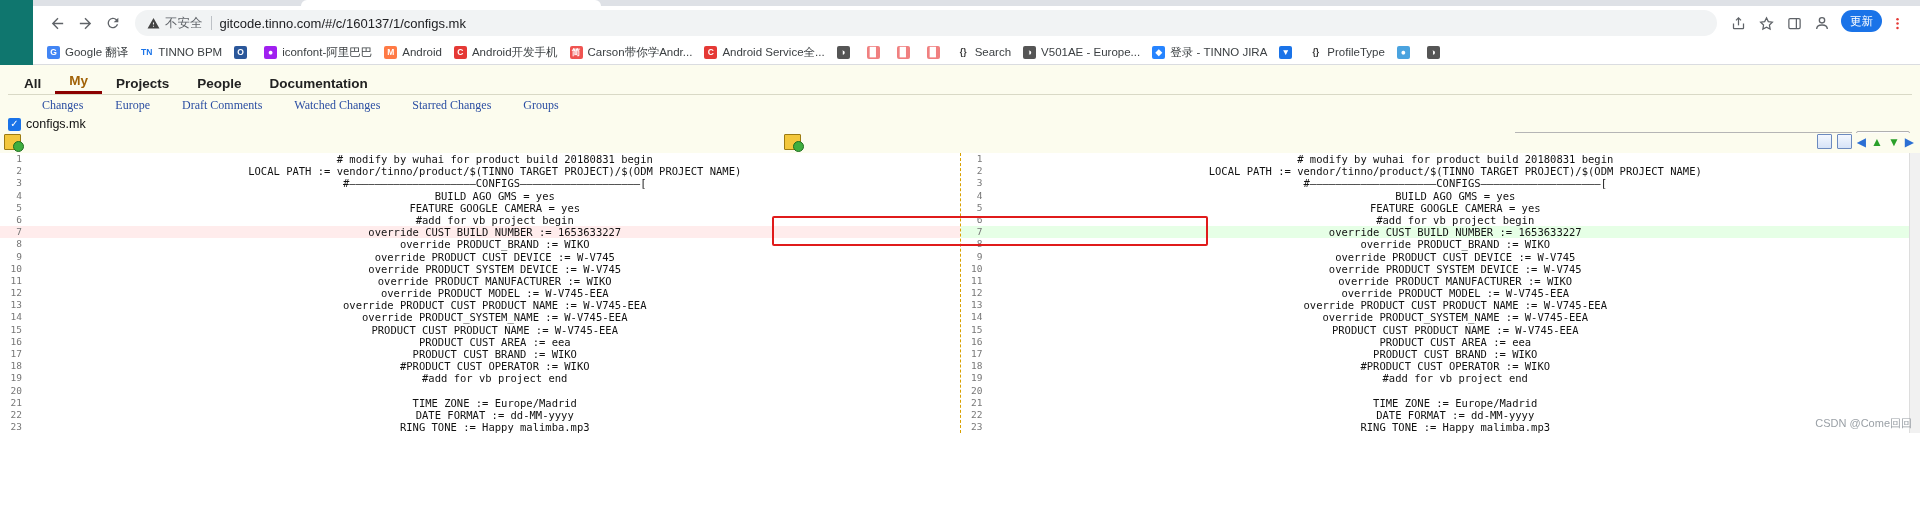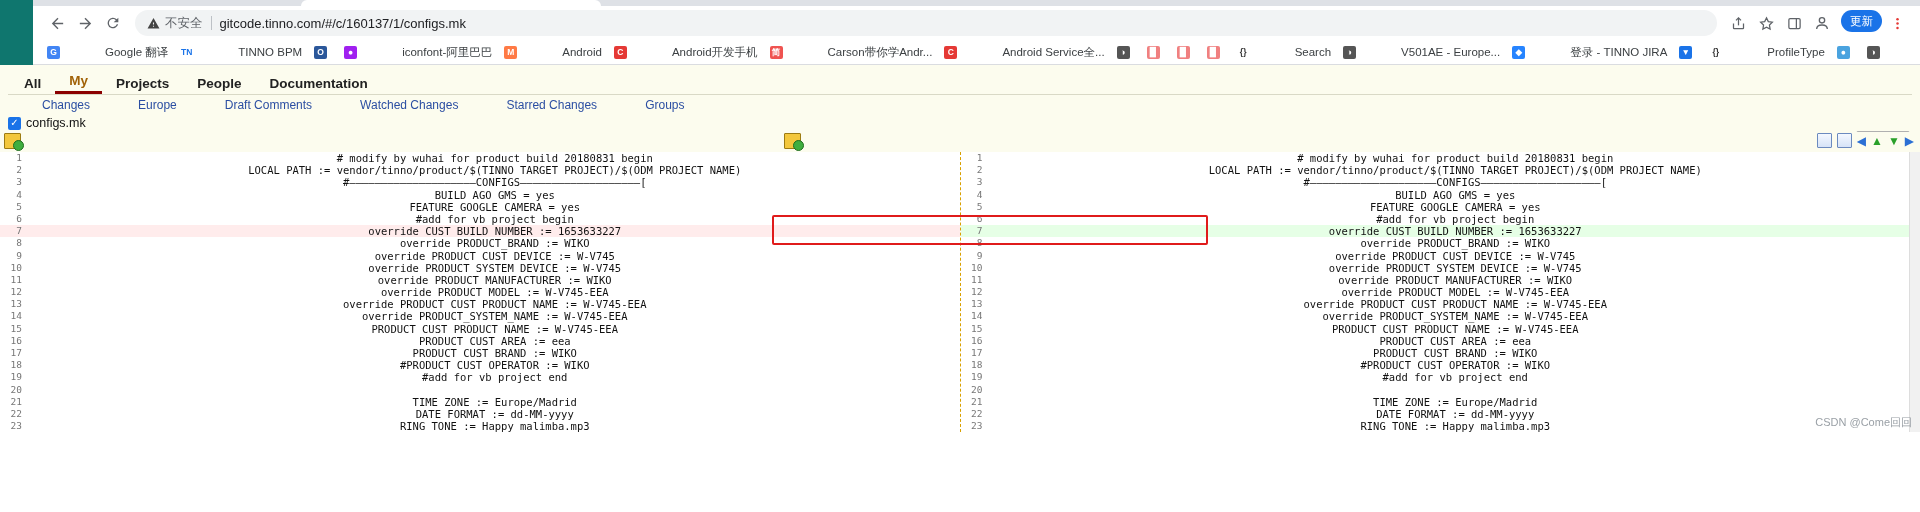--- a/index.html
+++ b/index.html
@@ -27,28 +27,28 @@
   .tb-icon{width:26px;height:26px;display:flex;align-items:center;justify-content:center;color:#5f6368;}
   .update-btn{height:22px;padding:0 9px;background:#1a73e8;color:#fff;border-radius:11px;
               font-size:11.5px;display:flex;align-items:center;margin-left:4px;}
   
   #bookmarks{height:24px;background:#ffffff;display:flex;align-items:center;
              padding:0 8px;gap:0;border-bottom:1px solid #dadce0;overflow:hidden;}
   .bm{display:flex;align-items:center;height:20px;padding:0 6px;border-radius:4px;white-space:nowrap;}
   .bm .fav{width:13px;height:13px;margin-right:5px;flex:none;border-radius:2px;
            display:flex;align-items:center;justify-content:center;font-size:8.5px;
            font-weight:bold;color:#fff;line-height:1;overflow:hidden;}
-  .bm .lbl{font-size:11.5px;color:#3c4043;margin-left:40px;}
+  .bm .lbl{font-size:11.5px;color:#3c4043;}
   
   #gerrit{background:#fcfcee;}
   #main-tabs{display:flex;align-items:flex-end;gap:0;padding:6px 10px 0 10px;}
   .mtab{font-size:13.5px;font-weight:bold;color:#222;padding:2px 14px 3px 14px;}
   .mtab.active{color:#a16207;border-bottom:3px solid #8b0000;}
   #subnav-wrap{border-top:1px solid #d9d9c6;margin:0 8px;}
-  #subnav{display:flex;gap:16px;padding:3px 0 3px 18px;}
+  #subnav{display:flex;gap:0;padding:3px 0 3px 18px;font-family:Liberation Serif, serif;}
   .snav{font-size:12px;color:#2b4ea2;padding:0 16px;}
   #breadcrumb-row{display:flex;align-items:center;padding:1px 8px 2px 8px;gap:5px;}
   .check-ico{width:13px;height:13px;background:#1a73e8;border-radius:2px;color:#fff;
              font-size:10px;display:flex;align-items:center;justify-content:center;line-height:1;flex:none;}
   .bc-path{font-size:12.5px;color:#6a7fb5;}
   .bc-file{font-size:12.5px;color:#111;font-weight:normal;}
   
   #patchbar{display:flex;position:relative;height:20px;align-items:center;background:#fcfcee;}
   .ps-side{position:relative;height:20px;}
   .ps-left{width:780px;}

